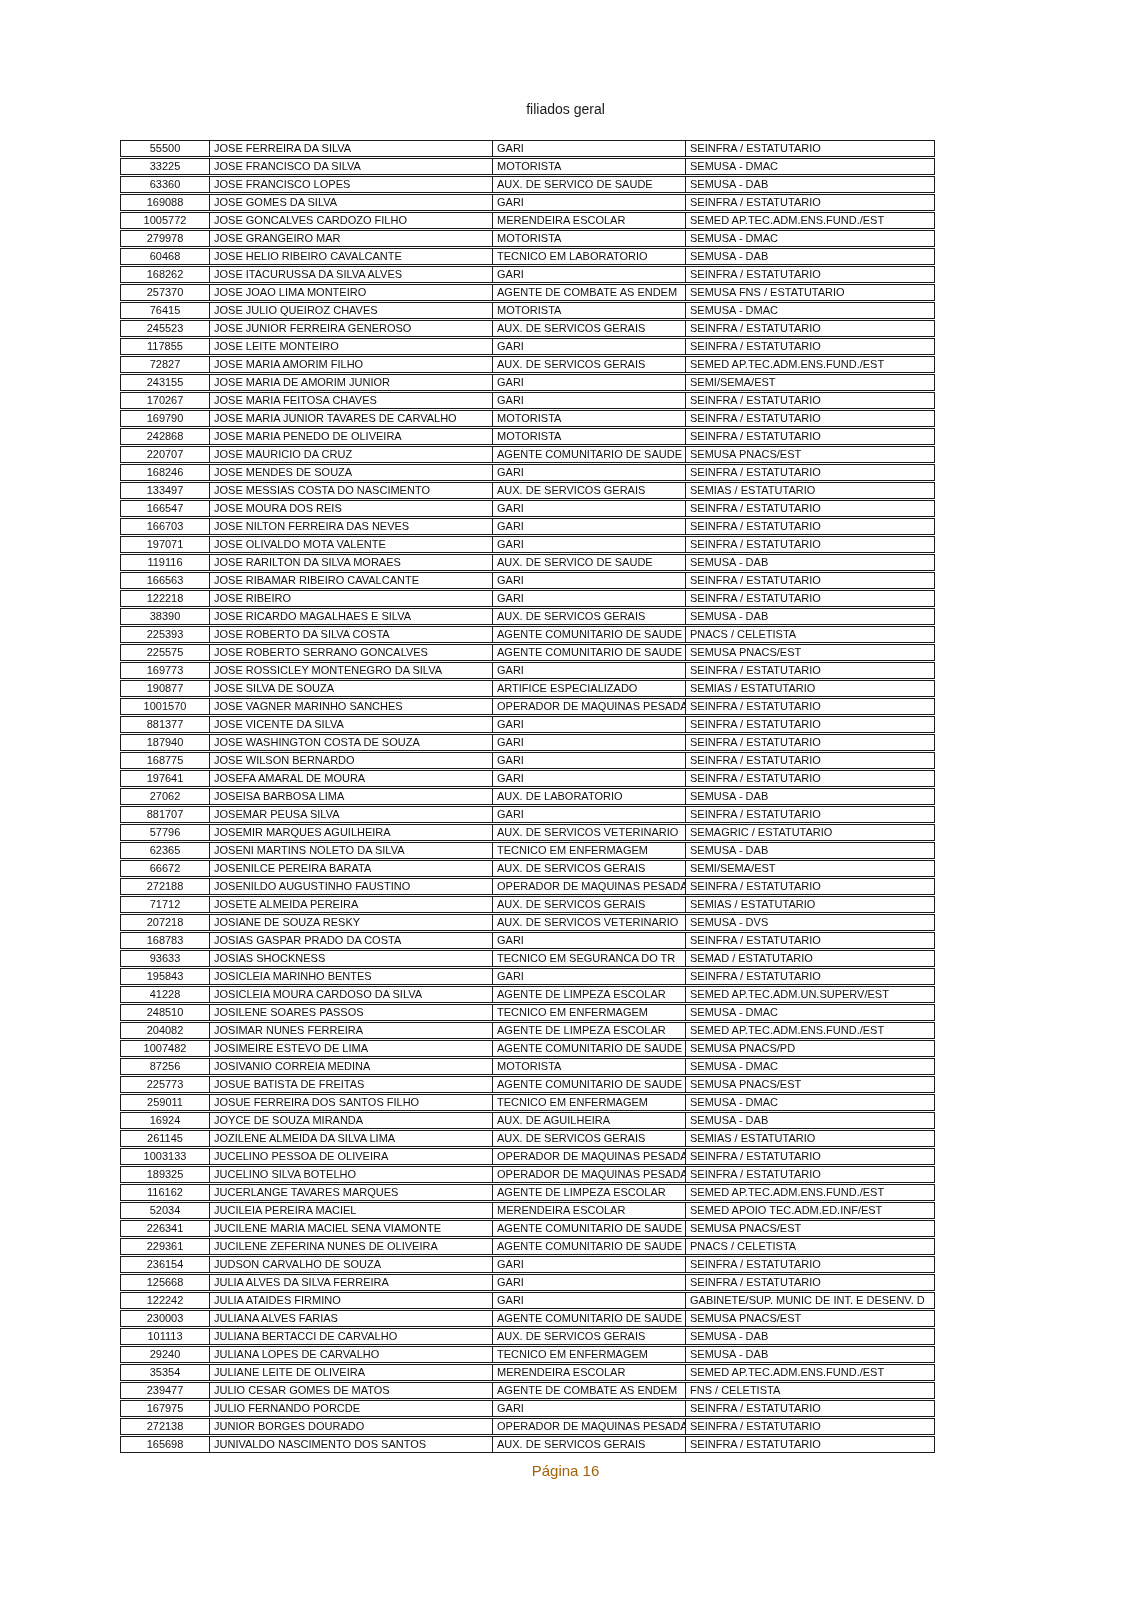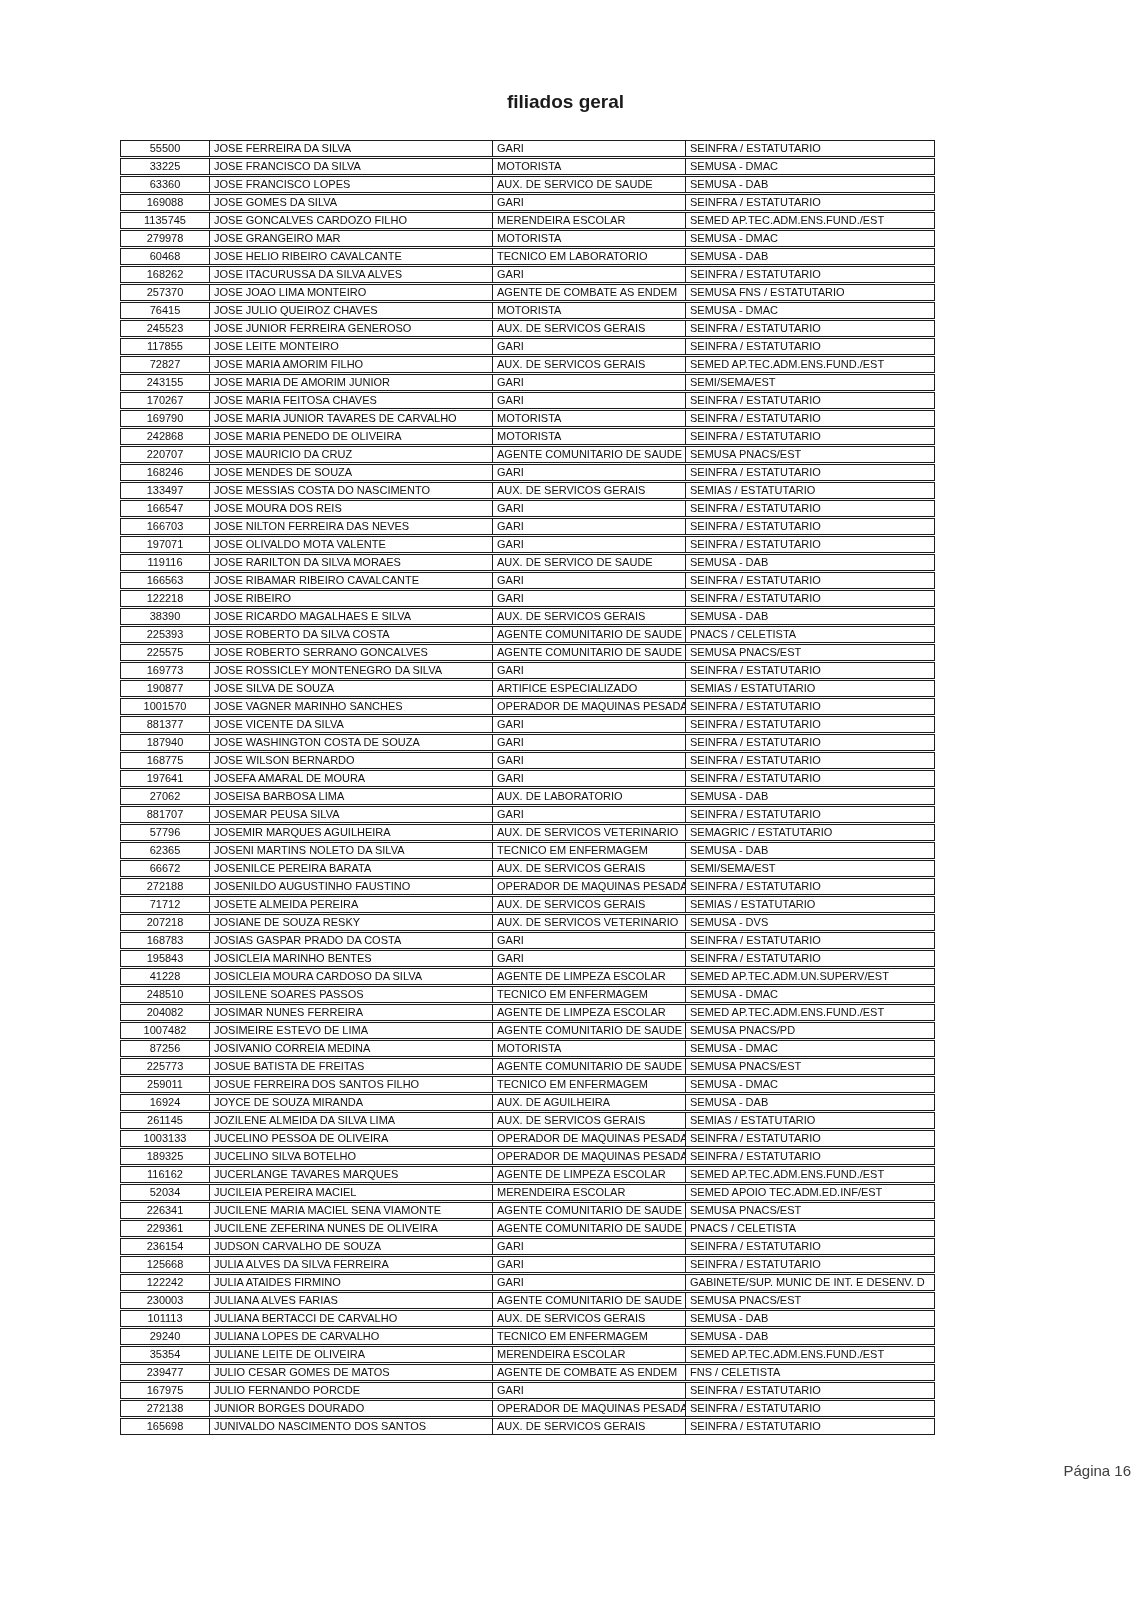--- a/index.html
+++ b/index.html
@@ -7,36 +7,35 @@
     position: relative;
     width: 1131px;
     height: 1600px;
     background: #ffffff;
     font-family: "Liberation Sans", sans-serif;
     color: #000000;
     overflow: hidden;
   }
   .doc-title {
     position: absolute;
-    top: 91px;
+    top: 101px;
     left: 0;
     width: 100%;
     text-align: center;
-    font-size: 19px;
+    font-size: 14px;
     color: #1a1a1a;
-    font-weight: bold;
   }
   .doc-footer {
     position: absolute;
     top: 1462px;
     left: 0;
     width: 100%;
-    text-align: right;
+    text-align: center;
     font-size: 15px;
-    color: #404040;
+    color: #a16207;
   }
   .members-table {
     position: absolute;
     left: 120px;
     top: 140px;
     width: 815px;
   }
   .row {
     box-sizing: border-box;
     height: 17px;
@@ -103,21 +102,21 @@
         <div class="cell cell-role">AUX. DE SERVICO DE SAUDE</div>
         <div class="cell cell-dept">SEMUSA - DAB</div>
       </div>
       <div class="row">
         <div class="cell cell-id">169088</div>
         <div class="cell cell-name">JOSE GOMES DA SILVA</div>
         <div class="cell cell-role">GARI</div>
         <div class="cell cell-dept">SEINFRA / ESTATUTARIO</div>
       </div>
       <div class="row">
-        <div class="cell cell-id">1135745</div>
+        <div class="cell cell-id">1005772</div>
         <div class="cell cell-name">JOSE GONCALVES CARDOZO FILHO</div>
         <div class="cell cell-role">MERENDEIRA ESCOLAR</div>
         <div class="cell cell-dept">SEMED AP.TEC.ADM.ENS.FUND./EST</div>
       </div>
       <div class="row">
         <div class="cell cell-id">279978</div>
         <div class="cell cell-name">JOSE GRANGEIRO MAR</div>
         <div class="cell cell-role">MOTORISTA</div>
         <div class="cell cell-dept">SEMUSA - DMAC</div>
       </div>
@@ -347,20 +346,26 @@
         <div class="cell cell-id">207218</div>
         <div class="cell cell-name">JOSIANE DE SOUZA RESKY</div>
         <div class="cell cell-role">AUX. DE SERVICOS VETERINARIO</div>
         <div class="cell cell-dept">SEMUSA - DVS</div>
       </div>
       <div class="row">
         <div class="cell cell-id">168783</div>
         <div class="cell cell-name">JOSIAS GASPAR PRADO DA COSTA</div>
         <div class="cell cell-role">GARI</div>
         <div class="cell cell-dept">SEINFRA / ESTATUTARIO</div>
+      </div>
+      <div class="row">
+        <div class="cell cell-id">93633</div>
+        <div class="cell cell-name">JOSIAS SHOCKNESS</div>
+        <div class="cell cell-role">TECNICO EM SEGURANCA DO TR</div>
+        <div class="cell cell-dept">SEMAD / ESTATUTARIO</div>
       </div>
       <div class="row">
         <div class="cell cell-id">195843</div>
         <div class="cell cell-name">JOSICLEIA MARINHO BENTES</div>
         <div class="cell cell-role">GARI</div>
         <div class="cell cell-dept">SEINFRA / ESTATUTARIO</div>
       </div>
       <div class="row">
         <div class="cell cell-id">41228</div>
         <div class="cell cell-name">JOSICLEIA MOURA CARDOSO DA SILVA</div>

